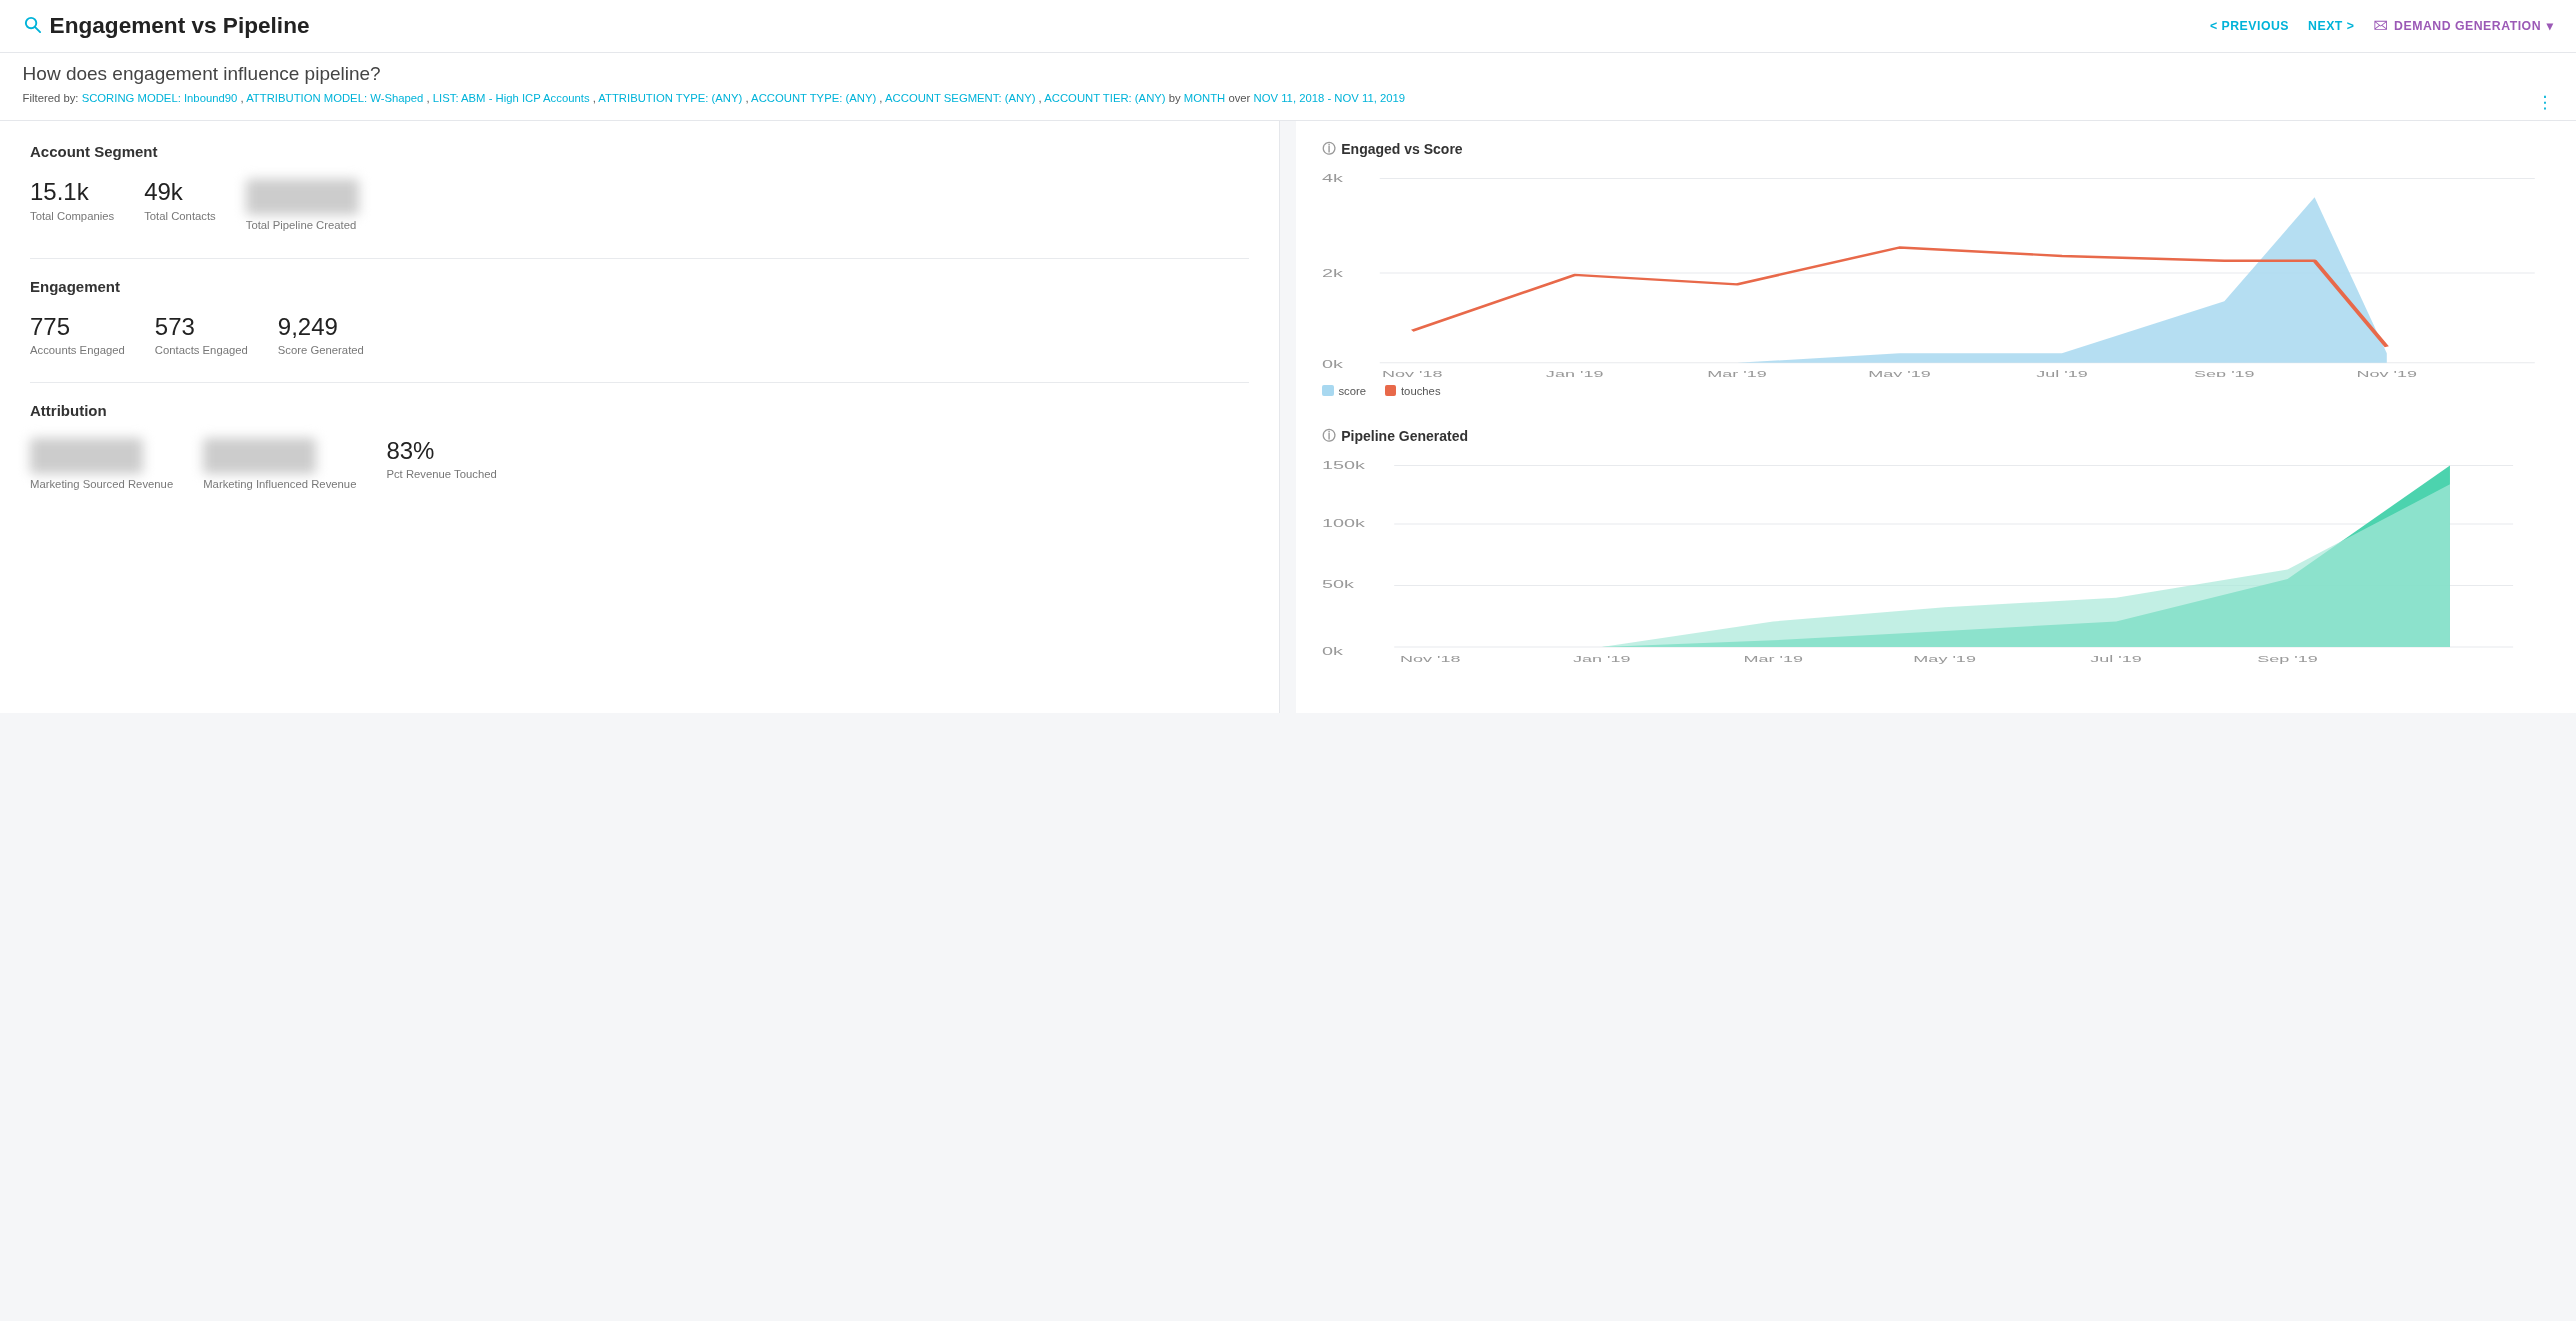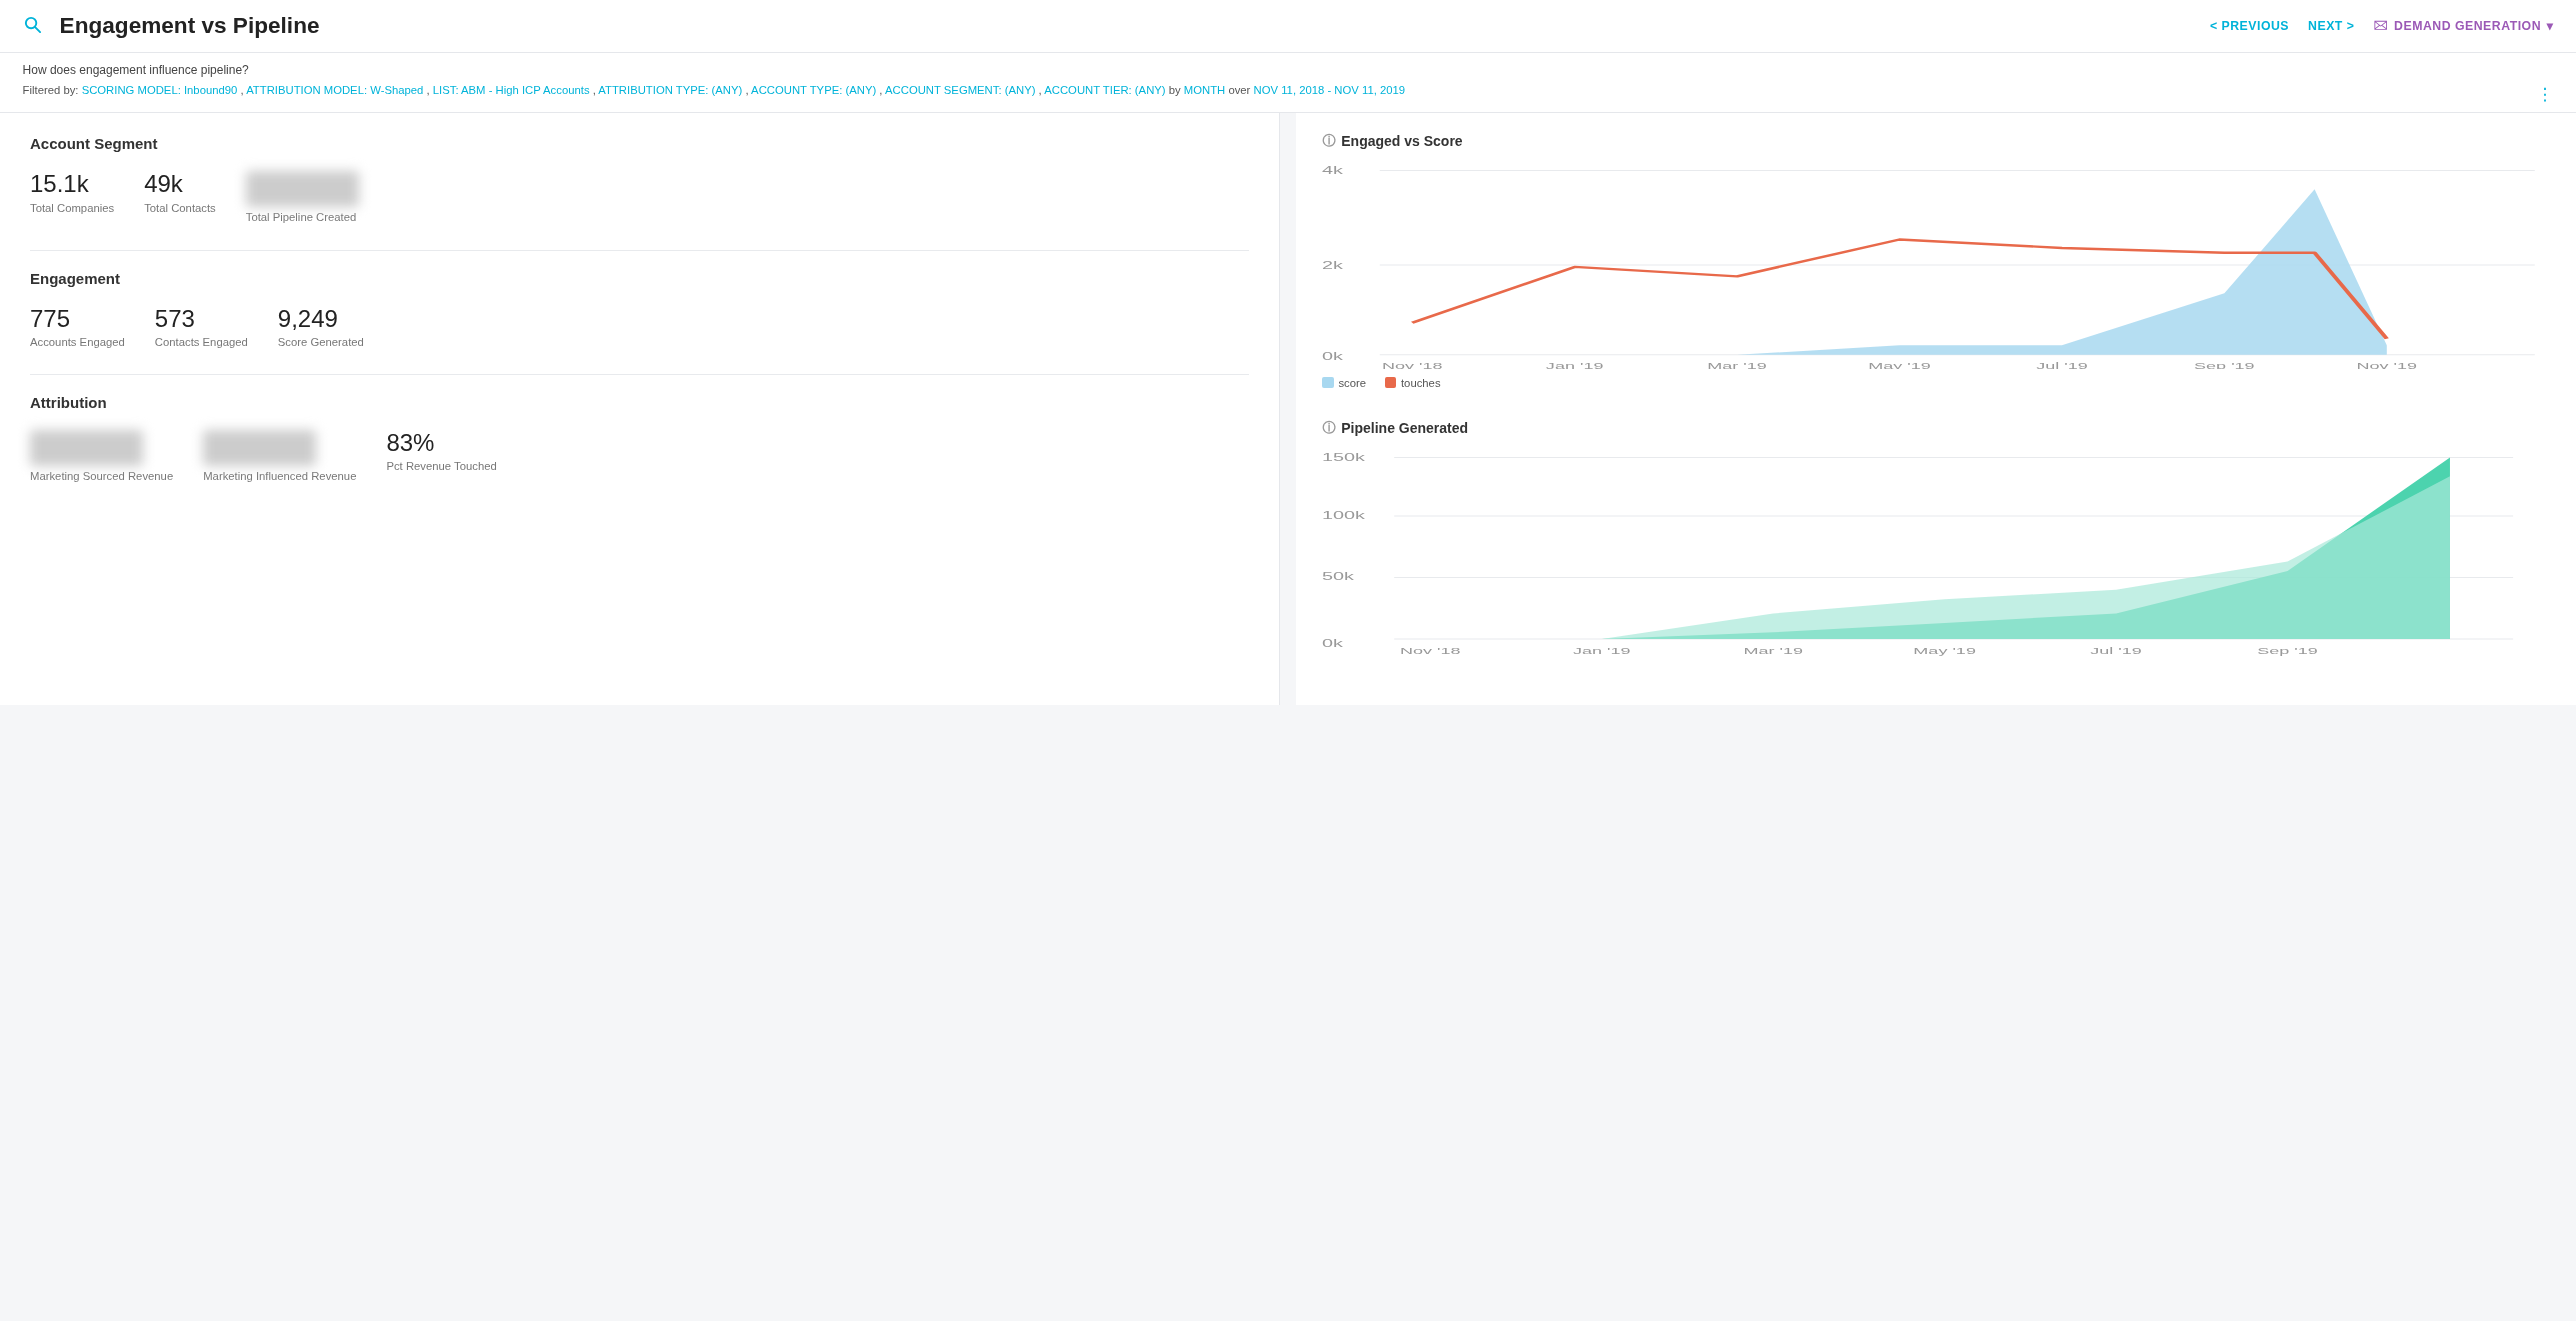--- a/index.html
+++ b/index.html
@@ -6,35 +6,35 @@
     body { font-family: -apple-system, BlinkMacSystemFont, 'Segoe UI', Arial, sans-serif; background: #f5f6f8; color: #333; font-size: 13.2px; }
 
     .header {
       background: #fff;
       padding: 13.2px 22.6px;
       display: flex;
       align-items: center;
       justify-content: space-between;
       border-bottom: 0.9px solid #e5e7eb;
     }
-    .header-left { display: flex; align-items: center; gap: 18px; }
+    .header-left { display: flex; align-items: center; gap: 8px; }
     .header-title { font-size: 22.6px; font-weight: 700; color: #222; }
     .search-icon-wrap { color: #00b3d9; }
     .header-nav { display: flex; align-items: center; gap: 19px; }
     .nav-prev, .nav-next { color: #00b3d9; font-size: 12.3px; font-weight: 600; cursor: pointer; text-transform: uppercase; letter-spacing: 0.5px; }
     .nav-prev::before { content: '< '; }
     .nav-next::after { content: ' >'; }
     .demand-gen-btn { color: #9b59b6; font-size: 12.3px; font-weight: 600; cursor: pointer; text-transform: uppercase; letter-spacing: 0.5px; display: flex; align-items: center; gap: 5.7px; }
 
     .filter-bar {
       background: #fff;
       padding: 9.4px 22.6px 13.2px;
       border-bottom: 0.9px solid #e5e7eb;
     }
-    .filter-question { font-size: 12px; color: #444; margin-bottom: 3.8px; }
+    .filter-question { font-size: 19px; color: #444; margin-bottom: 3.8px; }
     .filter-row { font-size: 11.3px; color: #555; line-height: 1.6; }
     .filter-link { color: #00b3d9; cursor: pointer; text-decoration: none; }
     .filter-more { float: right; color: #00b3d9; font-size: 17px; cursor: pointer; }
 
     .main-content {
       display: grid;
       grid-template-columns: 1fr 1fr;
       gap: 16px;
       padding: 0;
     }

